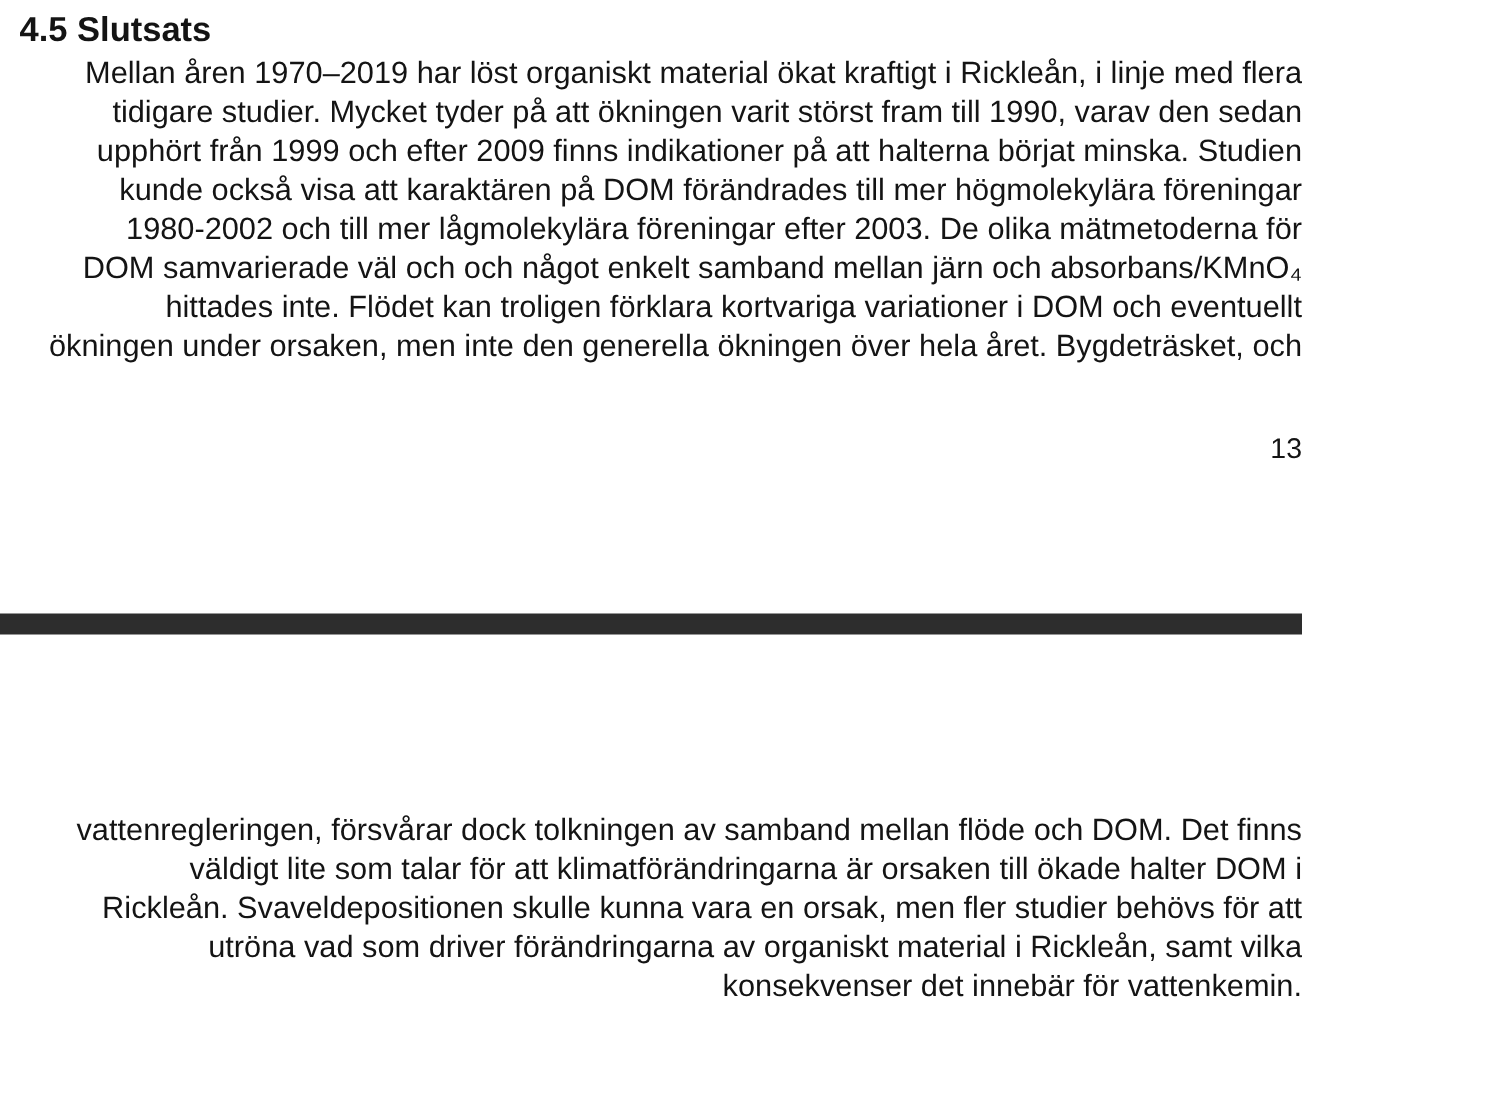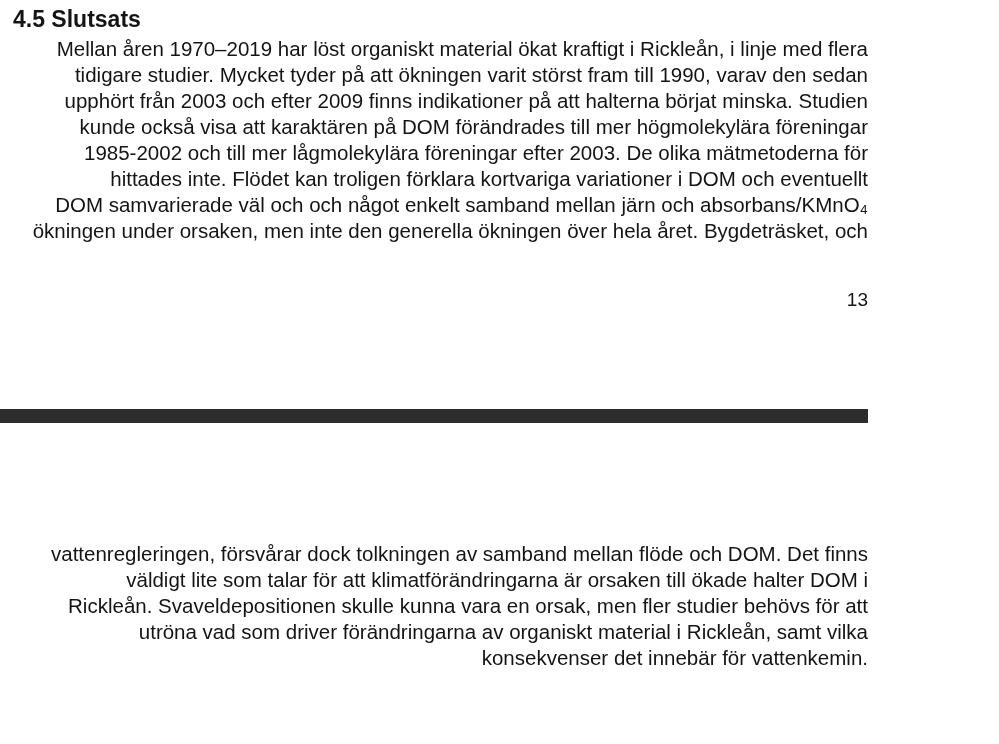--- a/index.html
+++ b/index.html
@@ -67,25 +67,25 @@
 </head>
 <body>
 
 <div class="viewport">
 
   <h2 class="section-heading">4.5 Slutsats</h2>
 
   <div class="paragraph paragraph-top">
       <div class="line">Mellan åren 1970–2019 har löst organiskt material ökat kraftigt i Rickleån, i linje med flera</div>
       <div class="line">tidigare studier. Mycket tyder på att ökningen varit störst fram till 1990, varav den sedan</div>
-      <div class="line">upphört från 2003 och efter 2009 finns indikationer på att halterna börjat minska. Studien</div>
+      <div class="line">upphört från 1999 och efter 2009 finns indikationer på att halterna börjat minska. Studien</div>
       <div class="line">kunde också visa att karaktären på DOM förändrades till mer högmolekylära föreningar</div>
-      <div class="line">1985-2002 och till mer lågmolekylära föreningar efter 2003. De olika mätmetoderna för</div>
+      <div class="line">1980-2002 och till mer lågmolekylära föreningar efter 2003. De olika mätmetoderna för</div>
+      <div class="line">DOM samvarierade väl och och något enkelt samband mellan järn och absorbans/KMnO₄</div>
       <div class="line">hittades inte. Flödet kan troligen förklara kortvariga variationer i DOM och eventuellt</div>
-      <div class="line">DOM samvarierade väl och och något enkelt samband mellan järn och absorbans/KMnO₄</div>
       <div class="line">ökningen under orsaken, men inte den generella ökningen över hela året. Bygdeträsket, och</div>
     </div>
 
   <div class="page-number">13</div>
 
   <div class="separator-bar"></div>
 
   <div class="paragraph paragraph-bottom">
       <div class="line">vattenregleringen, försvårar dock tolkningen av samband mellan flöde och DOM. Det finns</div>
       <div class="line">väldigt lite som talar för att klimatförändringarna är orsaken till ökade halter DOM i</div>

